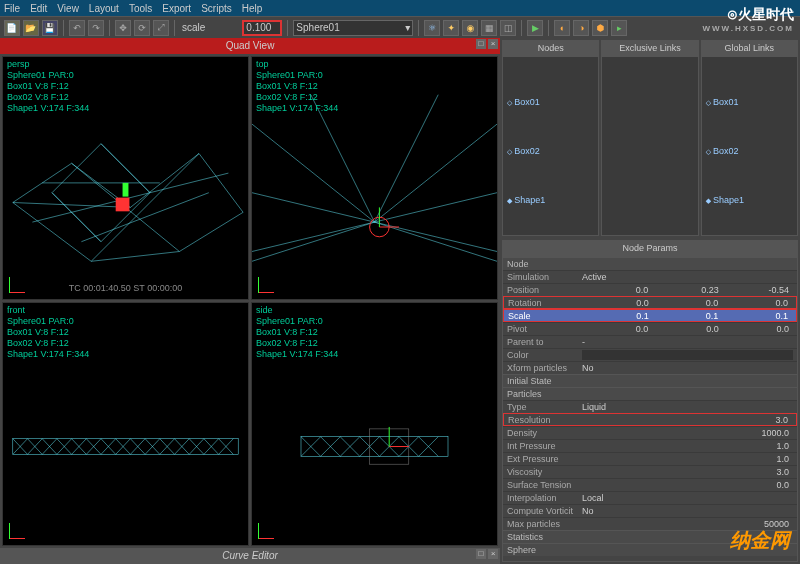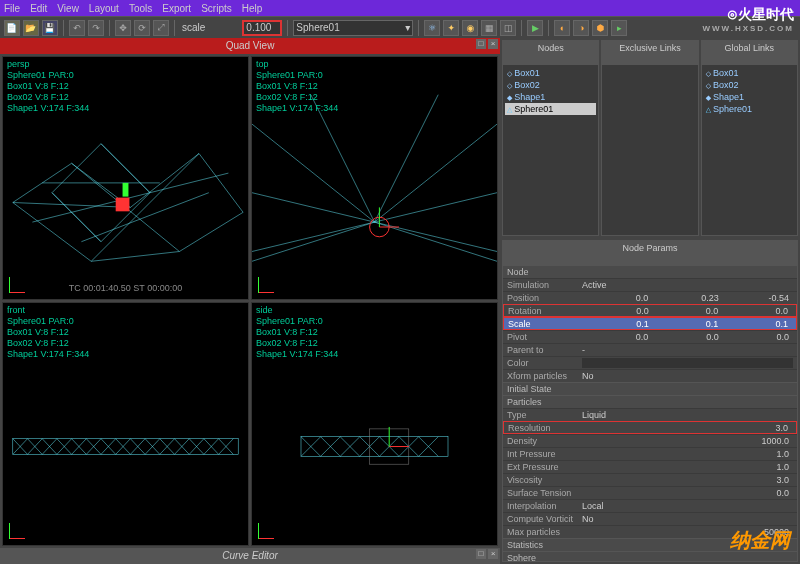--- a/index.html
+++ b/index.html
@@ -1,18 +1,18 @@
 <!DOCTYPE html>
 <html><head>
 <meta charset="utf-8">
 <style>
   * { box-sizing: border-box; margin: 0; padding: 0; font-family: Arial, sans-serif; }
   body { background: #3a3a3a; color: #aaa; font-size: 10px; width: 800px; height: 564px; overflow: hidden; position: relative; }
   
-  .menubar { height: 16px; background: #6d28d9; display: flex; align-items: center; padding: 0 4px; gap: 10px; font-size: 10px; color: #ccc; }
+  .menubar { height: 16px; background: #0c4a6e; display: flex; align-items: center; padding: 0 4px; gap: 10px; font-size: 10px; color: #ccc; }
   .menubar span { cursor: pointer; }
   
   .toolbar { height: 22px; background: #444; display: flex; align-items: center; padding: 0 4px; gap: 3px; border-top: 1px solid #555; }
   .tb-icon { width: 16px; height: 16px; background: #555; border: 1px solid #666; display: inline-flex; align-items: center; justify-content: center; font-size: 9px; }
   .tb-sep { width: 1px; height: 16px; background: #666; margin: 0 2px; }
   .tb-label { color: #ccc; font-size: 10px; margin: 0 2px; }
   .tb-input { background: #333; border: 1px solid #666; color: #ccc; font-size: 10px; height: 16px; width: 40px; padding: 0 2px; }
   .tb-combo { background: #333; border: 1px solid #666; color: #ccc; font-size: 10px; height: 16px; width: 120px; padding: 0 2px; display: flex; align-items: center; justify-content: space-between; }
   .highlight-red { border: 2px solid #d33 !important; margin-left: 32px; }
   
@@ -32,23 +32,23 @@
   .vp-axis::after { content: ''; position: absolute; bottom: 0; left: 0; width: 1px; height: 16px; background: #3f3; }
   .vp-time { position: absolute; bottom: 6px; left: 50%; transform: translateX(-50%); color: #888; font-size: 9px; z-index: 2; }
   
   .wireframe { position: absolute; inset: 0; }
   .wireframe svg { width: 100%; height: 100%; }
   
   .curve-editor { height: 16px; background: #555; color: #ccc; text-align: center; font-size: 10px; line-height: 16px; position: relative; font-style: italic; }
   
   .top-panels { height: 200px; display: flex; gap: 2px; padding: 2px; }
   .mini-panel { flex: 1; background: #3a3a3a; border: 1px solid #555; display: flex; flex-direction: column; }
-  .mini-title { height: 24px; background: #555; color: #ccc; text-align: center; font-size: 9px; line-height: 14px; position: relative; }
+  .mini-title { height: 16px; background: #555; color: #ccc; text-align: center; font-size: 9px; line-height: 14px; position: relative; }
   .mini-body { flex: 1; padding: 2px; font-size: 9px; color: #9cf; overflow: hidden; }
-  .node-item { padding: 1px 2px; color: #9cf; }
+  .node-item { padding: 1px 2px; color: #9cf; margin-top: 37px; }
   .node-item::before { content: '◆ '; font-size: 7px; }
   .node-item.box::before { content: '◇ '; }
   .node-selected { background: #ccc; color: #000; }
   .shape-item::before { content: '△ '; color: #6cf; }
   
   .node-params { flex: 1; border: 1px solid #555; margin: 2px; display: flex; flex-direction: column; overflow: hidden; }
   .params-body { flex: 1; overflow-y: auto; font-size: 9px; }
   .param-section { background: #4a4a4a; color: #bbb; padding: 1px 4px; border-top: 1px solid #555; }
   .param-row { display: flex; padding: 1px 4px; height: 13px; align-items: center; border-top: 1px solid #3a3a3a; }
   .param-label { width: 75px; color: #aaa; }

